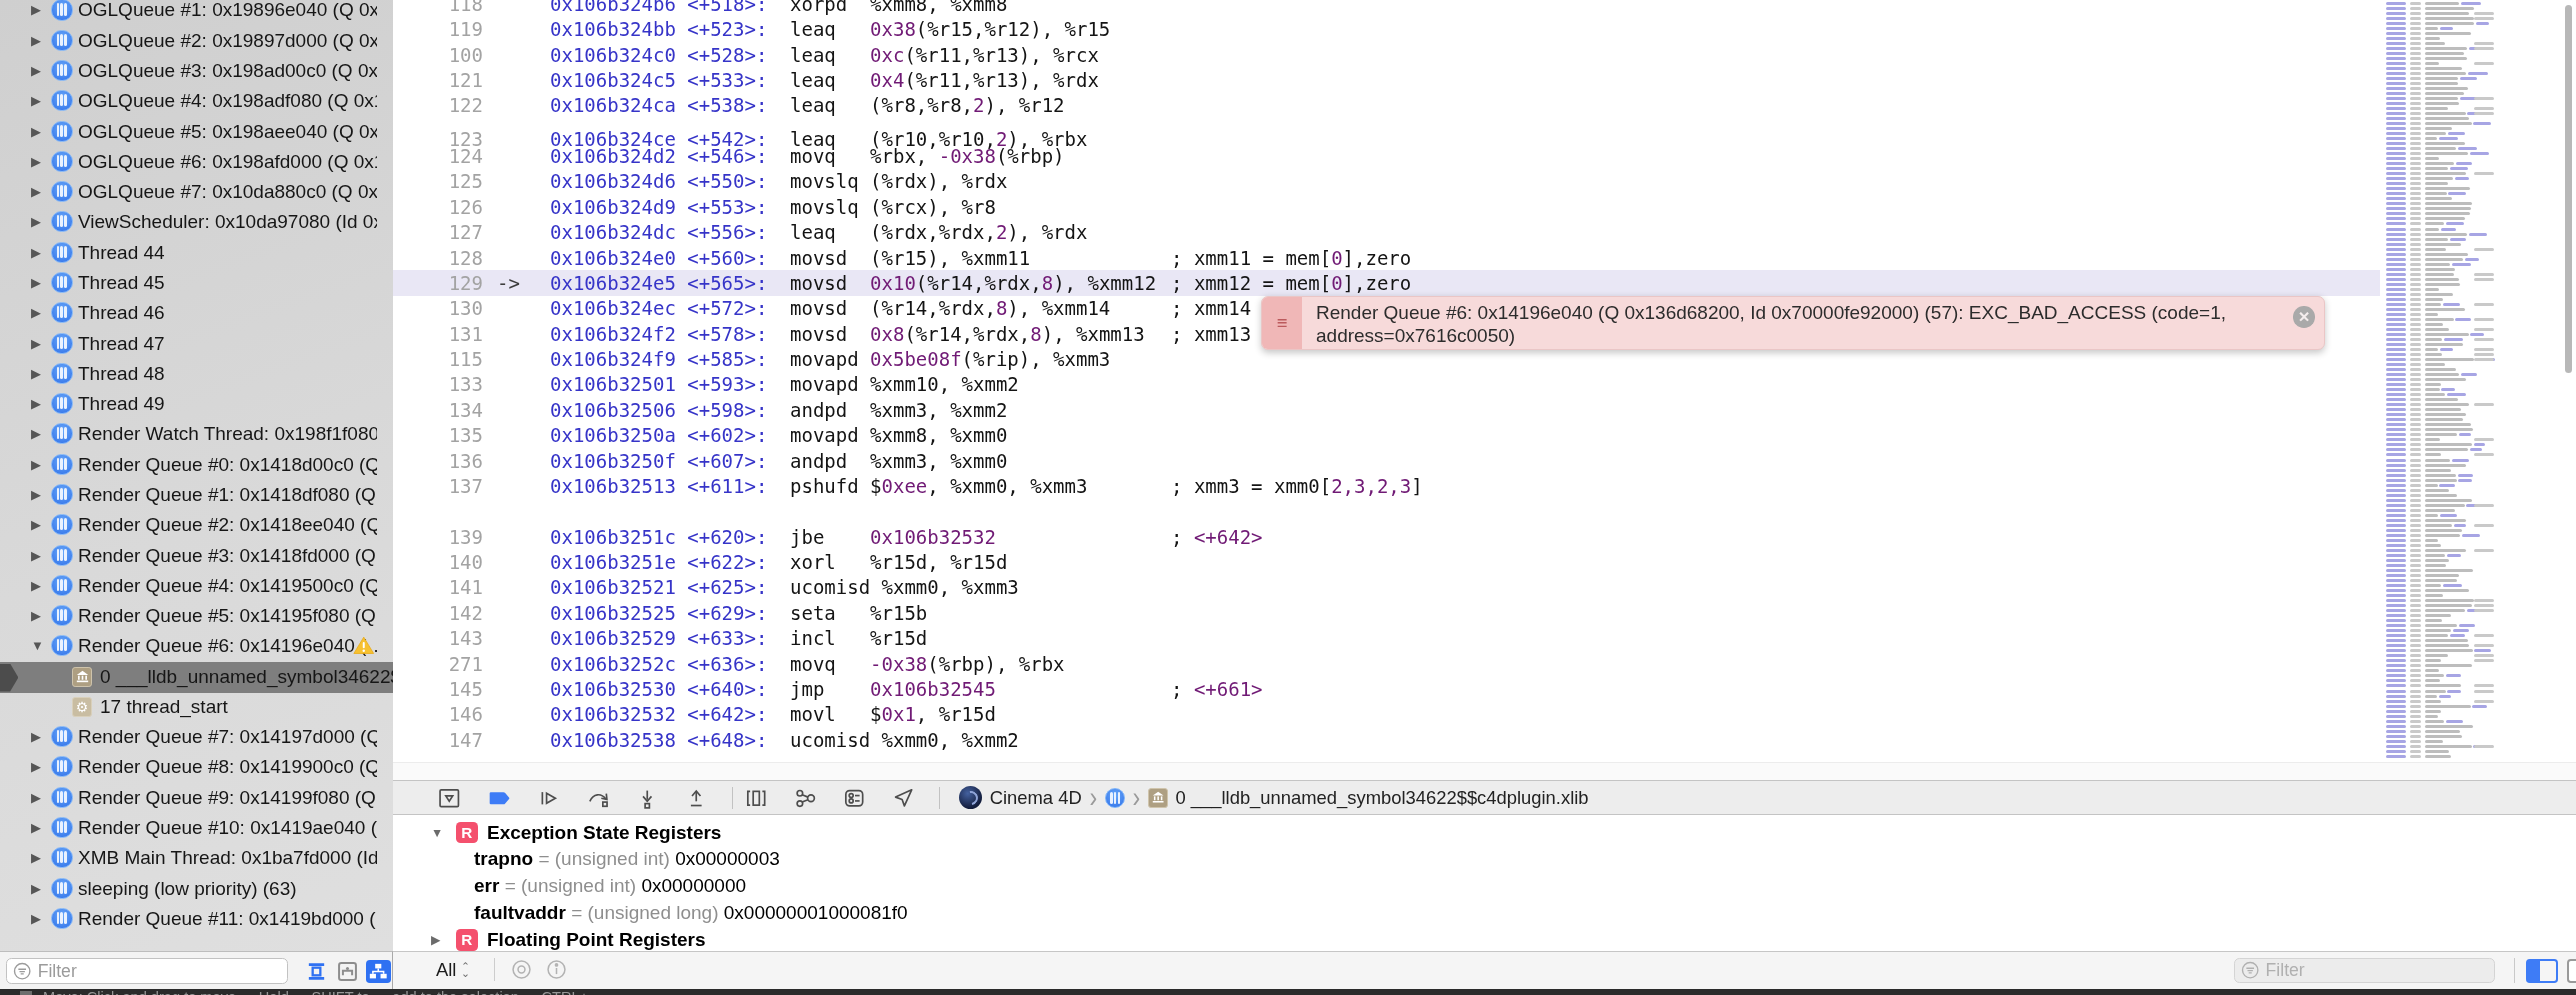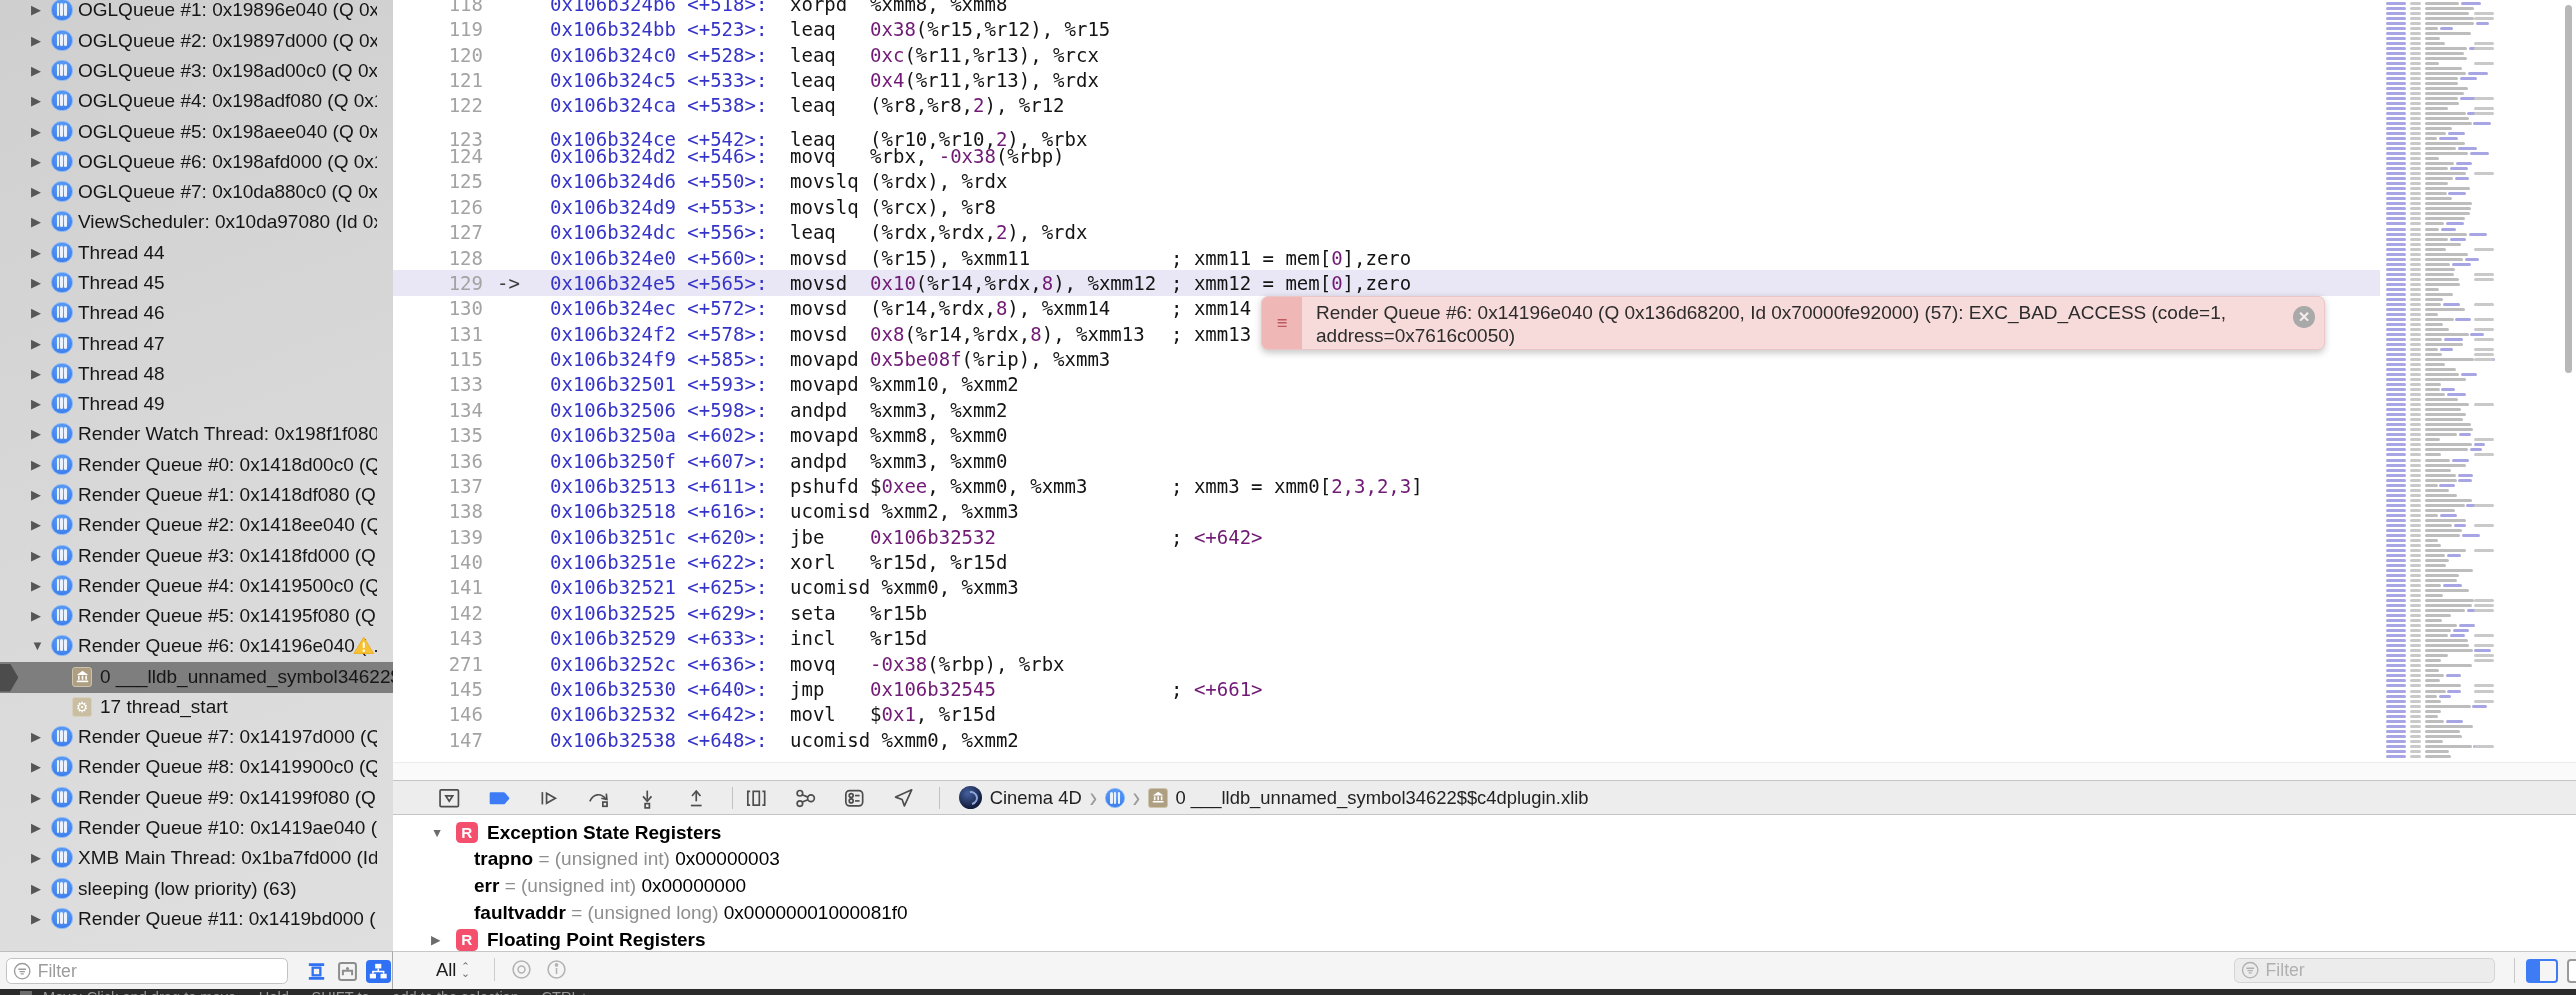--- a/index.html
+++ b/index.html
@@ -416,40 +416,39 @@
         <rect x="5" y="18" width="8" height="6" fill="#fff"></rect>
         <rect x="19" y="18" width="8" height="6" fill="#fff"></rect>
         <path d="M16 11v4M9 18v-3h14v3" stroke="#fff" stroke-width="2" fill="none"></path>
       </svg>
   </div>
 </div>
 
 <div id="editor" class="abs">
     <div class="code-row" style="top: -9.2px; left: -393px;"><span class="lnum">118</span><span class="addr">0x106b324b6 &lt;+518&gt;:</span><span class="instr">xorpd  %xmm8, %xmm8</span></div>
     <div class="code-row" style="top: 16px; left: -393px;"><span class="lnum">119</span><span class="addr">0x106b324bb &lt;+523&gt;:</span><span class="instr">leaq   <span class="blu">0x38</span>(%r15,%r12), %r15</span></div>
-    <div class="code-row" style="top: 42px; left: -393px;"><span class="lnum">120</span><span class="addr">0x106b324c0 &lt;+528&gt;:</span><span class="instr">leaq   <span class="blu">0xc</span>(%r11,%r13), %rcx</span></div>
+    <div class="code-row" style="top: 42px; left: -393px;"><span class="lnum">100</span><span class="addr">0x106b324c0 &lt;+528&gt;:</span><span class="instr">leaq   <span class="blu">0xc</span>(%r11,%r13), %rcx</span></div>
     <div class="code-row" style="top: 67px; left: -393px;"><span class="lnum">121</span><span class="addr">0x106b324c5 &lt;+533&gt;:</span><span class="instr">leaq   <span class="blu">0x4</span>(%r11,%r13), %rdx</span></div>
     <div class="code-row" style="top: 92px; left: -393px;"><span class="lnum">122</span><span class="addr">0x106b324ca &lt;+538&gt;:</span><span class="instr">leaq   (%r8,%r8,<span class="blu">2</span>), %r12</span></div>
     <div class="code-row" style="top: 126px; left: -393px;"><span class="lnum">123</span><span class="addr">0x106b324ce &lt;+542&gt;:</span><span class="instr">leaq   (%r10,%r10,<span class="blu">2</span>), %rbx</span></div>
     <div class="code-row" style="top: 143px; left: -393px;"><span class="lnum">124</span><span class="addr">0x106b324d2 &lt;+546&gt;:</span><span class="instr">movq   %rbx, <span class="blu">-0x38</span>(%rbp)</span></div>
     <div class="code-row" style="top: 168px; left: -393px;"><span class="lnum">125</span><span class="addr">0x106b324d6 &lt;+550&gt;:</span><span class="instr">movslq (%rdx), %rdx</span></div>
     <div class="code-row" style="top: 194px; left: -393px;"><span class="lnum">126</span><span class="addr">0x106b324d9 &lt;+553&gt;:</span><span class="instr">movslq (%rcx), %r8</span></div>
     <div class="code-row" style="top: 219px; left: -393px;"><span class="lnum">127</span><span class="addr">0x106b324dc &lt;+556&gt;:</span><span class="instr">leaq   (%rdx,%rdx,<span class="blu">2</span>), %rdx</span></div>
     <div class="code-row" style="top: 245px; left: -393px;"><span class="lnum">128</span><span class="addr">0x106b324e0 &lt;+560&gt;:</span><span class="instr">movsd  (%r15), %xmm11</span><span class="cmt">; xmm11 = mem[<span class="blu">0</span>],zero</span></div>
     <div class="pc-band" style="top: 270px; left: 0px;"></div>
     <div class="code-row" style="top: 270px; left: -393px;"><span class="lnum">129</span><span class="pc-arrow">-&gt;</span><span class="addr">0x106b324e5 &lt;+565&gt;:</span><span class="instr">movsd  <span class="blu">0x10</span>(%r14,%rdx,<span class="blu">8</span>), %xmm12</span><span class="cmt">; xmm12 = mem[<span class="blu">0</span>],zero</span></div>
     <div class="code-row" style="top: 295px; left: -393px;"><span class="lnum">130</span><span class="addr">0x106b324ec &lt;+572&gt;:</span><span class="instr">movsd  (%r14,%rdx,<span class="blu">8</span>), %xmm14</span><span class="cmt">; xmm14 =</span></div>
     <div class="code-row" style="top: 321px; left: -393px;"><span class="lnum">131</span><span class="addr">0x106b324f2 &lt;+578&gt;:</span><span class="instr">movsd  <span class="blu">0x8</span>(%r14,%rdx,<span class="blu">8</span>), %xmm13</span><span class="cmt">; xmm13 =</span></div>
     <div class="code-row" style="top: 346px; left: -393px;"><span class="lnum">115</span><span class="addr">0x106b324f9 &lt;+585&gt;:</span><span class="instr">movapd <span class="blu">0x5be08f</span>(%rip), %xmm3</span></div>
     <div class="code-row" style="top: 371px; left: -393px;"><span class="lnum">133</span><span class="addr">0x106b32501 &lt;+593&gt;:</span><span class="instr">movapd %xmm10, %xmm2</span></div>
     <div class="code-row" style="top: 397px; left: -393px;"><span class="lnum">134</span><span class="addr">0x106b32506 &lt;+598&gt;:</span><span class="instr">andpd  %xmm3, %xmm2</span></div>
     <div class="code-row" style="top: 422px; left: -393px;"><span class="lnum">135</span><span class="addr">0x106b3250a &lt;+602&gt;:</span><span class="instr">movapd %xmm8, %xmm0</span></div>
     <div class="code-row" style="top: 448px; left: -393px;"><span class="lnum">136</span><span class="addr">0x106b3250f &lt;+607&gt;:</span><span class="instr">andpd  %xmm3, %xmm0</span></div>
     <div class="code-row" style="top: 473px; left: -393px;"><span class="lnum">137</span><span class="addr">0x106b32513 &lt;+611&gt;:</span><span class="instr">pshufd $<span class="blu">0xee</span>, %xmm0, %xmm3</span><span class="cmt">; xmm3 = xmm0[<span class="blu">2,3,2,3</span>]</span></div>
-    <div class="code-row" style="top: 498px; left: -393px;"><span class="lnum">138</span><span class="addr">0x106b32518 &lt;+616&gt;:</span><span class="instr">ucomisd %xmm2, %xmm3</span></div>
     <div class="code-row" style="top: 524px; left: -393px;"><span class="lnum">139</span><span class="addr">0x106b3251c &lt;+620&gt;:</span><span class="instr">jbe    <span class="blu">0x106b32532</span></span><span class="cmt">; <span class="blu">&lt;+642&gt;</span></span></div>
     <div class="code-row" style="top: 549px; left: -393px;"><span class="lnum">140</span><span class="addr">0x106b3251e &lt;+622&gt;:</span><span class="instr">xorl   %r15d, %r15d</span></div>
     <div class="code-row" style="top: 574px; left: -393px;"><span class="lnum">141</span><span class="addr">0x106b32521 &lt;+625&gt;:</span><span class="instr">ucomisd %xmm0, %xmm3</span></div>
     <div class="code-row" style="top: 600px; left: -393px;"><span class="lnum">142</span><span class="addr">0x106b32525 &lt;+629&gt;:</span><span class="instr">seta   %r15b</span></div>
     <div class="code-row" style="top: 625px; left: -393px;"><span class="lnum">143</span><span class="addr">0x106b32529 &lt;+633&gt;:</span><span class="instr">incl   %r15d</span></div>
     <div class="code-row" style="top: 651px; left: -393px;"><span class="lnum">271</span><span class="addr">0x106b3252c &lt;+636&gt;:</span><span class="instr">movq   <span class="blu">-0x38</span>(%rbp), %rbx</span></div>
     <div class="code-row" style="top: 676px; left: -393px;"><span class="lnum">145</span><span class="addr">0x106b32530 &lt;+640&gt;:</span><span class="instr">jmp    <span class="blu">0x106b32545</span></span><span class="cmt">; <span class="blu">&lt;+661&gt;</span></span></div>
     <div class="code-row" style="top: 701px; left: -393px;"><span class="lnum">146</span><span class="addr">0x106b32532 &lt;+642&gt;:</span><span class="instr">movl   $<span class="blu">0x1</span>, %r15d</span></div>
     <div class="code-row" style="top: 727px; left: -393px;"><span class="lnum">147</span><span class="addr">0x106b32538 &lt;+648&gt;:</span><span class="instr">ucomisd %xmm0, %xmm2</span></div>
   </div>

